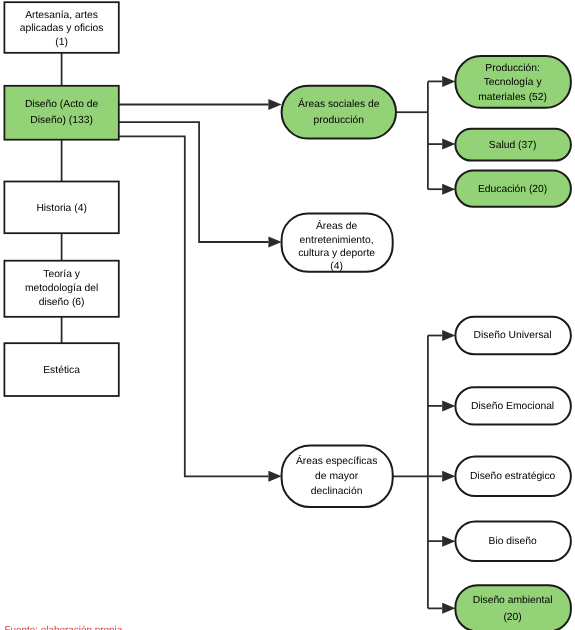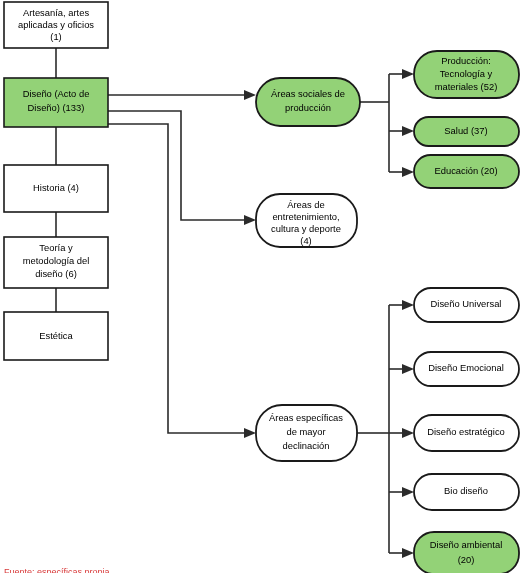--- a/index.html
+++ b/index.html
@@ -199,13 +199,13 @@
   </g>
 
   <g>
     <rect class="node-pill green" x="414" y="532" width="105" height="42" rx="20" ry="20"></rect>
     <text class="node-label" x="466" y="546">Diseño ambiental</text>
     <text class="node-label" x="466" y="561">(20)</text>
   </g>
 
 </svg>
 
-<div class="footnote">Fuente: específicas propia</div>
+<div class="footnote">Fuente: elaboración propia</div>
 
 </body></html>

